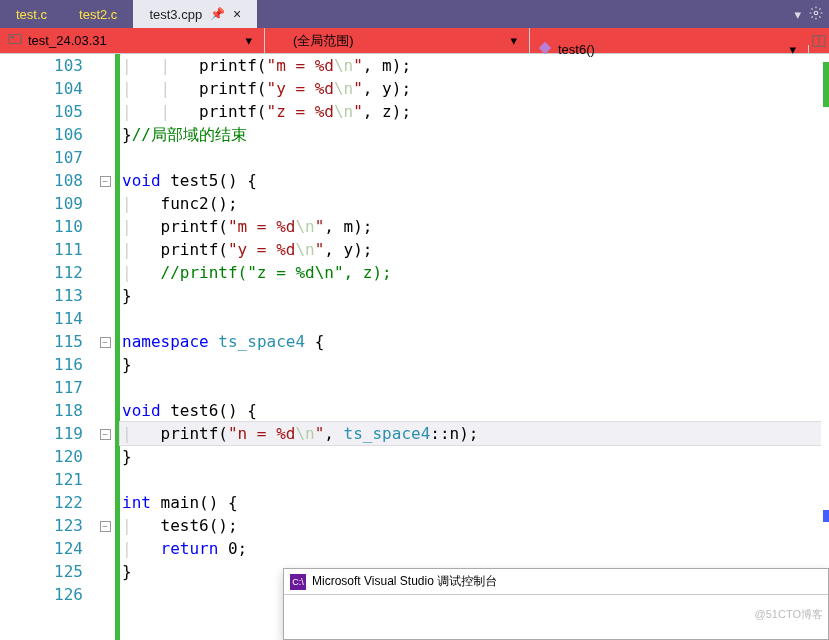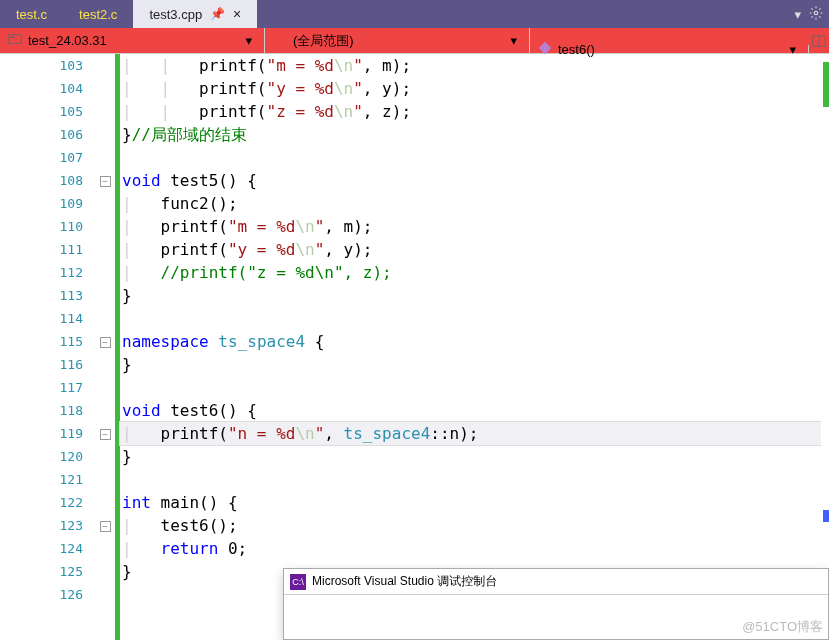--- a/index.html
+++ b/index.html
@@ -16,21 +16,21 @@
 .nav-bar { height: 26px; background: #ef4444; border-bottom: 1px solid #ccc; display: flex; }
 .nav-cell { display: flex; align-items: center; padding: 0 8px; border-right: 1px solid #ccc; }
 .nav-cell:first-child { width: 265px; }
 .nav-cell:nth-child(2) { width: 265px; }
 .nav-cell:nth-child(3) { flex: 1; margin-top: 17px; }
 .nav-dd { margin-left: auto; padding: 0 4px; cursor: pointer; }
 .nav-icon { margin-right: 6px; display: inline-block; }
 .nav-split { width: 20px; display: flex; align-items: center; justify-content: center; cursor: pointer; }
 
 .editor { display: flex; height: 586px; position: relative; }
-.gutter { width: 95px; background: #fff; text-align: right; padding-right: 12px; color: #2b91af; font-family: Consolas, monospace; font-size: 13px; line-height: 23px; }
+.gutter { width: 95px; background: #fff; text-align: right; padding-right: 12px; color: #2b91af; font-family: Consolas, monospace; font-size: 16px; line-height: 23px; }
 .fold-col { width: 20px; background: #fff; font-family: Consolas, monospace; font-size: 11px; line-height: 23px; color: #888; }
 .fold-box { width: 11px; height: 11px; border: 1px solid #999; display: inline-flex; align-items: center; justify-content: center; margin-top: 5px; cursor: pointer; font-size: 9px; line-height: 1; }
 .bar-col { width: 5px; background: #3fba3f; }
 .code-col { flex: 1; font-family: Consolas, monospace; font-size: 16px; line-height: 23px; color: #000; position: relative; }
 .code-line { white-space: pre; padding-left: 2px; height: 23px; overflow: hidden; }
 .code-line .guide { color: #d0d0d0; }
 .code-line.cur { background: #f0f0f5; outline: 1px solid #ddd; }
 .kw { color: #0000ff; }
 .str { color: #a31515; }
 .esc { color: #b5cea8; }
@@ -39,21 +39,21 @@
 .right-marker { width: 8px; background: #fff; position: relative; }
 .marker-green { position: absolute; right: 0; top: 8px; width: 6px; height: 45px; background: #3fba3f; }
 .marker-blue { position: absolute; right: 0; top: 456px; width: 6px; height: 12px; background: #4060ff; }
 
 .console { position: absolute; left: 283px; top: 568px; width: 546px; height: 72px; background: #fff; border: 1px solid #aaa; box-shadow: 0 4px 10px rgba(0,0,0,0.2); }
 .console-title { height: 26px; background: #fff; border-bottom: 1px solid #ccc; display: flex; align-items: center; padding: 0 6px; font-size: 12px; }
 .console-icon { width: 16px; height: 16px; background: #6a1b9a; margin-right: 6px; display: inline-flex; align-items: center; justify-content: center; color: #fff; font-size: 9px; }
 .console-body { font-family: Consolas, monospace; font-size: 15px; padding: 4px 6px; color: #0066cc; }
 .console-body span { color: #888; }
 
-.watermark { position: absolute; right: 6px; bottom: 4px; color: #bbb; font-size: 13px; }
+.watermark { position: absolute; right: 6px; bottom: 18px; color: #bbb; font-size: 11px; }
 
 svg.ico { width: 14px; height: 14px; }
 </style>
 </head>
 <body>
 
 <div class="top-bar">
   <div class="tab">test.c</div>
   <div class="tab">test2.c</div>
   <div class="tab active">

